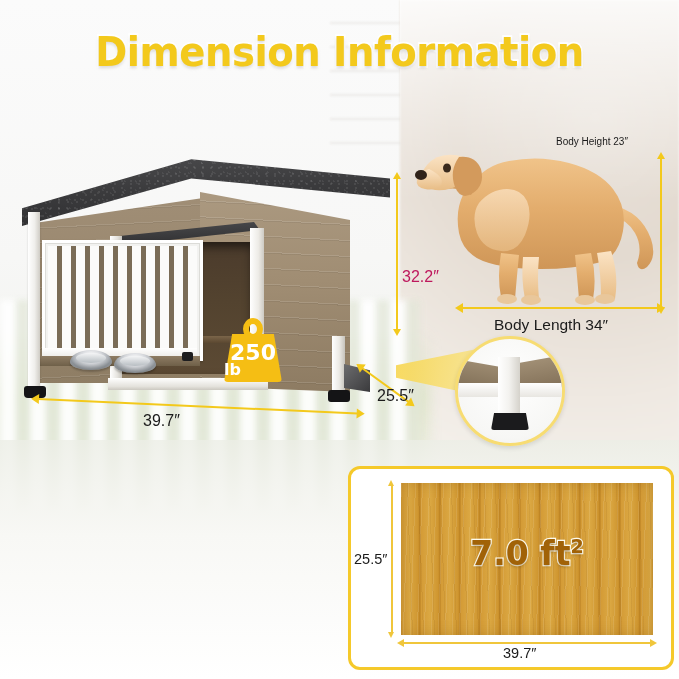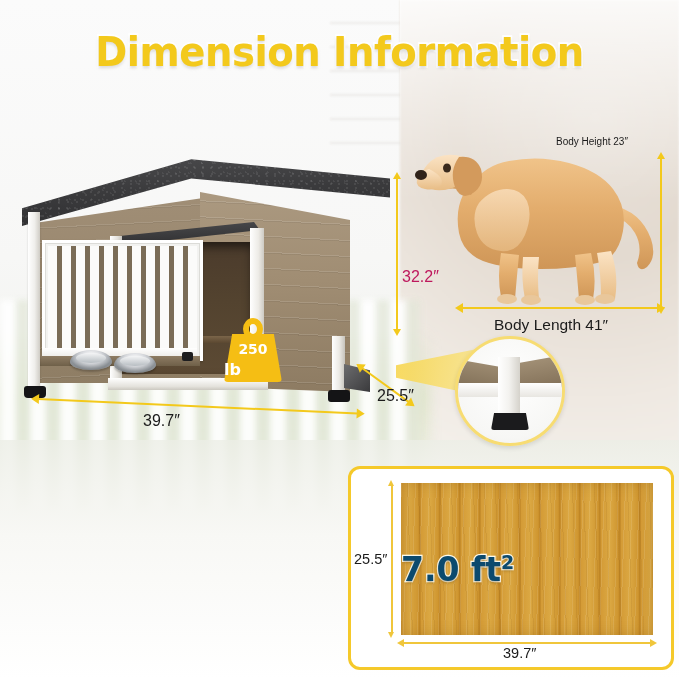--- a/index.html
+++ b/index.html
@@ -271,21 +271,21 @@
     border-radius: 4px;
   }
   .weight-ring {
     position: absolute; left: 19px; top: 0; width: 20px; height: 22px;
     border: 6px solid #F5BE14; border-radius: 50%;
     box-sizing: border-box;
   }
   .weight-num {
     position: absolute; left: 0; top: 24px; width: 58px; text-align: center;
     font-family: "DejaVu Sans", sans-serif; font-weight: bold;
-    font-size: 14px; color: #ffffff; line-height: 1;
+    font-size: 22px; color: #ffffff; line-height: 1;
   }
   .weight-unit {
     position: absolute; left: 0; top: 44px; width: 58px; text-align: left;
     font-family: "DejaVu Sans", sans-serif; font-weight: bold;
     font-size: 16px; color: #ffffff; line-height: 1;
   }
 
   
   .zoom-cone {
     position: absolute; left: 396px; top: 348px; width: 86px; height: 48px;
@@ -389,23 +389,24 @@
         #d49b36 0px, #dba843 9px, #cf9630 17px, #c88d28 18px, #b87f22 19px, #d49b36 20px);
     box-shadow: inset 0 0 14px rgba(120,78,16,.25);
   }
   .floor-wood-grain {
     position: absolute; left: 50px; top: 14px; width: 252px; height: 152px;
     background:
       repeating-linear-gradient(92deg, rgba(255,255,255,.10) 0 1px, transparent 1px 7px),
       repeating-linear-gradient(88deg, rgba(120,72,10,.10) 0 1px, transparent 1px 11px);
   }
   .floor-area {
-    position: absolute; left: 50px; top: 68px; width: 252px; height: 50px;
+    position: absolute; left: 50px; top: 52px; width: 252px; height: 50px;
+    text-align: center;
     font-family: "DejaVu Sans", sans-serif; font-weight: bold;
-    font-size: 33px; color: #0c4a6e;
+    font-size: 33px; color: #a16207;
     -webkit-text-stroke: 2.4px #fffdf0;
     paint-order: stroke fill;
     text-shadow: 0 2px 3px rgba(90,60,10,.35);
     line-height: 50px;
   }
   .floor-area sup { font-size: 19px; vertical-align: super; }
   .fdim-v {
     position: absolute; left: 40px; top: 16px; width: 1.5px; height: 148px;
     background: #F0C63B;
   }
@@ -551,21 +552,21 @@
       <ellipse cx="92" cy="164" rx="10" ry="5" fill="#e9c79b"></ellipse>
       <ellipse cx="116" cy="165" rx="10" ry="5" fill="#e9c79b"></ellipse>
       <ellipse cx="170" cy="165" rx="10" ry="5" fill="#e9c79b"></ellipse>
       <ellipse cx="190" cy="164" rx="10" ry="5" fill="#e9c79b"></ellipse>
     </svg>
   </div>
 
   <div class="lbl-bh">Body Height 23″</div>
   <div class="dim-v-dog"></div>
   <div class="dim-h-dog"></div>
-  <div class="lbl-bl">Body Length 41″</div>
+  <div class="lbl-bl">Body Length 34″</div>
 
 
   <div class="floor-card">
     <div class="floor-wood"></div>
     <div class="floor-wood-grain"></div>
     <div class="floor-area"><span>7.0 ft</span><sup>2</sup></div>
     <div class="fdim-v"></div>
     <div class="lbl-f255">25.5″</div>
     <div class="fdim-h"></div>
     <div class="lbl-f397">39.7″</div>

